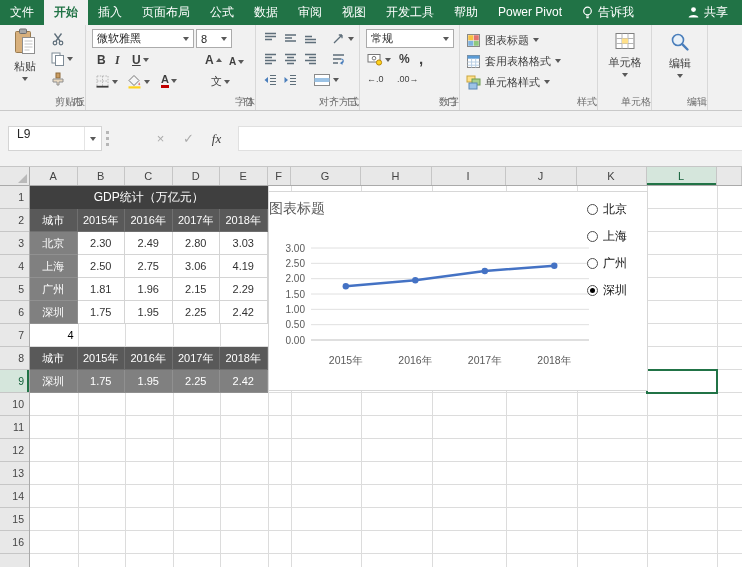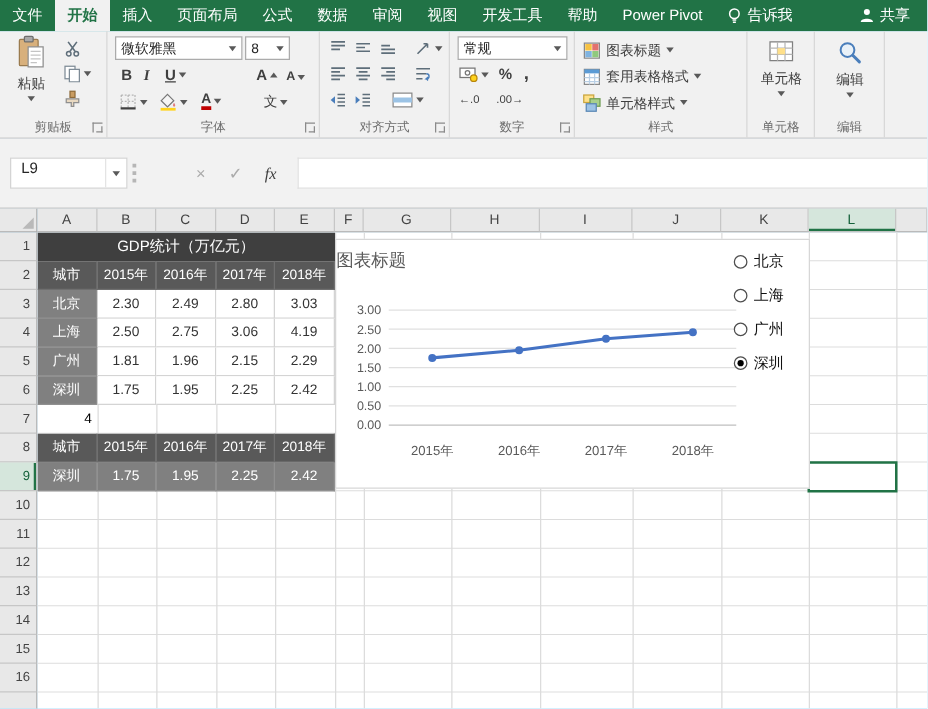--- a/index.html
+++ b/index.html
@@ -10,21 +10,21 @@
   .caret{width:0;height:0;border-left:3px solid transparent;border-right:3px solid transparent;border-top:4px solid #595959;display:inline-block}
   
   #titlebar{position:absolute;top:0;left:0;width:742px;height:25px;background:#217346;display:flex;align-items:stretch;color:#fff;white-space:nowrap}
   .tab{font-size:12px;line-height:25px;padding:0 10px}
   .tab.active{background:#f1f1f1;color:#217346;font-weight:bold}
   .tb-ico-item{display:flex;align-items:center;gap:4px;padding:0 9px;font-size:12px}
   .tb-share{margin-left:auto;padding-right:14px}
   
   #ribbon{position:absolute;top:25px;left:0;width:742px;height:86px;background:#f1f1f1;border-bottom:1px solid #c9c9c9}
   .grp{position:absolute;top:0;height:85px;border-right:1px solid #d8d8d8}
-  .grp-label{position:absolute;bottom:1px;left:0;right:0;text-align:center;font-size:10px;color:#6b6b6b}
+  .grp-label{position:absolute;bottom:1px;left:0;right:0;text-align:right;font-size:10px;color:#6b6b6b}
   .launcher{position:absolute;right:3px;bottom:4px;width:8px;height:8px;border-left:1px solid #8a8a8a;border-top:1px solid #8a8a8a}
   .launcher:after{content:"";position:absolute;right:0;bottom:0;width:4px;height:4px;border-right:1px solid #8a8a8a;border-bottom:1px solid #8a8a8a}
   .rb{position:absolute;display:flex;align-items:center;gap:2px;border:1px solid transparent;border-radius:2px;color:#3f3f3f}
   .combo{position:absolute;background:#fff;border:1px solid #ababab;display:flex;align-items:center;font-size:11px;height:19px;padding:0 4px;color:#262626}
   .combo .caret{margin-left:auto}
   .bigbtn{position:absolute;display:flex;flex-direction:column;align-items:center;justify-content:flex-start;gap:3px;font-size:11px;color:#3f3f3f}
   .glyph{font-size:12px;font-weight:bold;color:#3f3f3f;line-height:14px}
   .stylebtn{position:absolute;display:flex;align-items:center;gap:4px;font-size:11px;color:#3f3f3f;height:20px}
   
   #fbar{position:absolute;top:111px;left:0;width:742px;height:56px;background:#f2f2f2;border-bottom:1px solid #c6c6c6}

